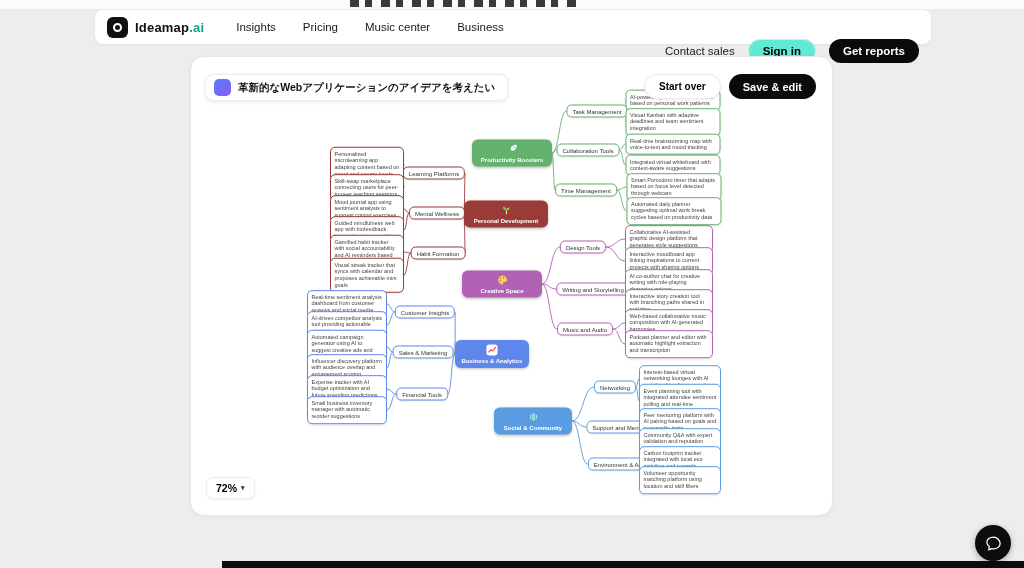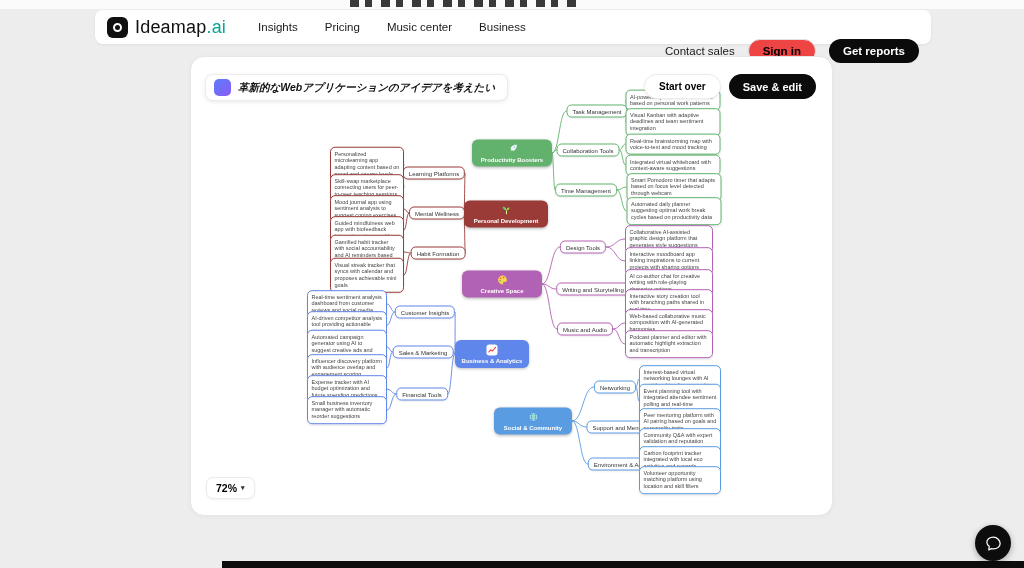--- a/index.html
+++ b/index.html
@@ -17,45 +17,45 @@
   }
   
   .navbar {
     position:absolute; left:95px; top:10px; width:836px; height:34px;
     background:#fff; border-radius:8px; box-shadow:0 1px 3px rgba(0,0,0,.06);
     display:flex; align-items:center; padding:0 12px;
   }
   .brand { display:flex; align-items:center; gap:7px; cursor:pointer; }
   .logo { width:21px; height:21px; background:#101010; border-radius:6px; display:flex; align-items:center; justify-content:center; }
   .logo-ring { width:9px; height:9px; border:2.5px solid #fff; border-radius:50%; }
-  .brand-text { font-size:18px; font-weight:normal; color:#101010; letter-spacing:.2px; }
+  .brand-text { font-size:13px; font-weight:bold; color:#101010; letter-spacing:.2px; }
   .brand-suffix { color:#0aa396; }
   .nav-links { display:flex; gap:27px; margin-left:32px; font-size:11.5px; color:#1a1a1a; }
   .nav-links a { cursor:pointer; }
   .nav-right { margin-left:auto; display:flex; align-items:center; gap:13px; font-size:11.5px;margin-top:48px; }
   .contact { color:#1a1a1a; cursor:pointer; }
-  .btn-signin { background:#ef4444; border:1px solid #e2e2e2; border-radius:16px; padding:5px 14px; font-size:11.5px; font-weight:bold; font-family:inherit; cursor:pointer; }
+  .btn-signin { background:#5eead4; border:1px solid #e2e2e2; border-radius:16px; padding:5px 14px; font-size:11.5px; font-weight:bold; font-family:inherit; cursor:pointer; }
   .btn-getstarted { background:#0b0b0b; color:#fff; border:none; border-radius:16px; padding:6px 14px; font-size:11.5px; font-weight:bold; font-family:inherit; cursor:pointer; }
   
   .canvas {
     position:absolute; left:190px; top:56px; width:643px; height:460px;
     background:#fff; border:1px solid #e7e7e7; border-radius:14px;
     box-shadow:0 1px 5px rgba(0,0,0,.04);
   }
   #mindmap { position:absolute; inset:0; border-radius:14px; overflow:hidden; }
   #mindmap-edges { position:absolute; left:0; top:0; pointer-events:none; }
   #mindmap-nodes { position:absolute; inset:0; }
   .prompt-card {
     position:absolute; left:14px; top:17px; height:27px; z-index:6;
     display:flex; align-items:center; gap:7px;
     background:#fff; border:1px solid #ececec; border-radius:8px;
     padding:0 12px 0 8px; box-shadow:0 1px 4px rgba(0,0,0,.09);
   }
   .prompt-icon { width:17px; height:17px; border-radius:5px; background:linear-gradient(135deg,#5b7cfa,#8a5cf6); flex:0 0 auto; }
-  .prompt-text { font-size:10.5px; font-weight:bold; color:#111; white-space:nowrap;font-style:italic; }
+  .prompt-text { font-size:10.5px; font-weight:bold; color:#111; white-space:nowrap; }
   .canvas-actions { position:absolute; right:16px; top:17px; display:flex; gap:8px; z-index:6; }
   .btn-startover { background:#fff; border:1px solid #ececec; border-radius:15px; padding:6px 14px; font-size:10px; font-weight:bold; font-family:inherit; box-shadow:0 1px 3px rgba(0,0,0,.07); cursor:pointer; }
   .btn-saveedit { background:#0b0b0b; color:#fff; border:none; border-radius:15px; padding:6px 14px; font-size:11px; font-weight:bold; font-family:inherit; cursor:pointer; }
   .zoom-pill {
     position:absolute; left:15px; bottom:16px; z-index:6;
     background:#fff; border:1px solid #ececec; border-radius:7px;
     padding:4px 9px; font-size:10.5px; font-weight:bold; font-family:inherit;
     display:flex; align-items:center; gap:4px; box-shadow:0 1px 3px rgba(0,0,0,.06); cursor:pointer;
   }
   .caret { font-size:7px; color:#333; }

